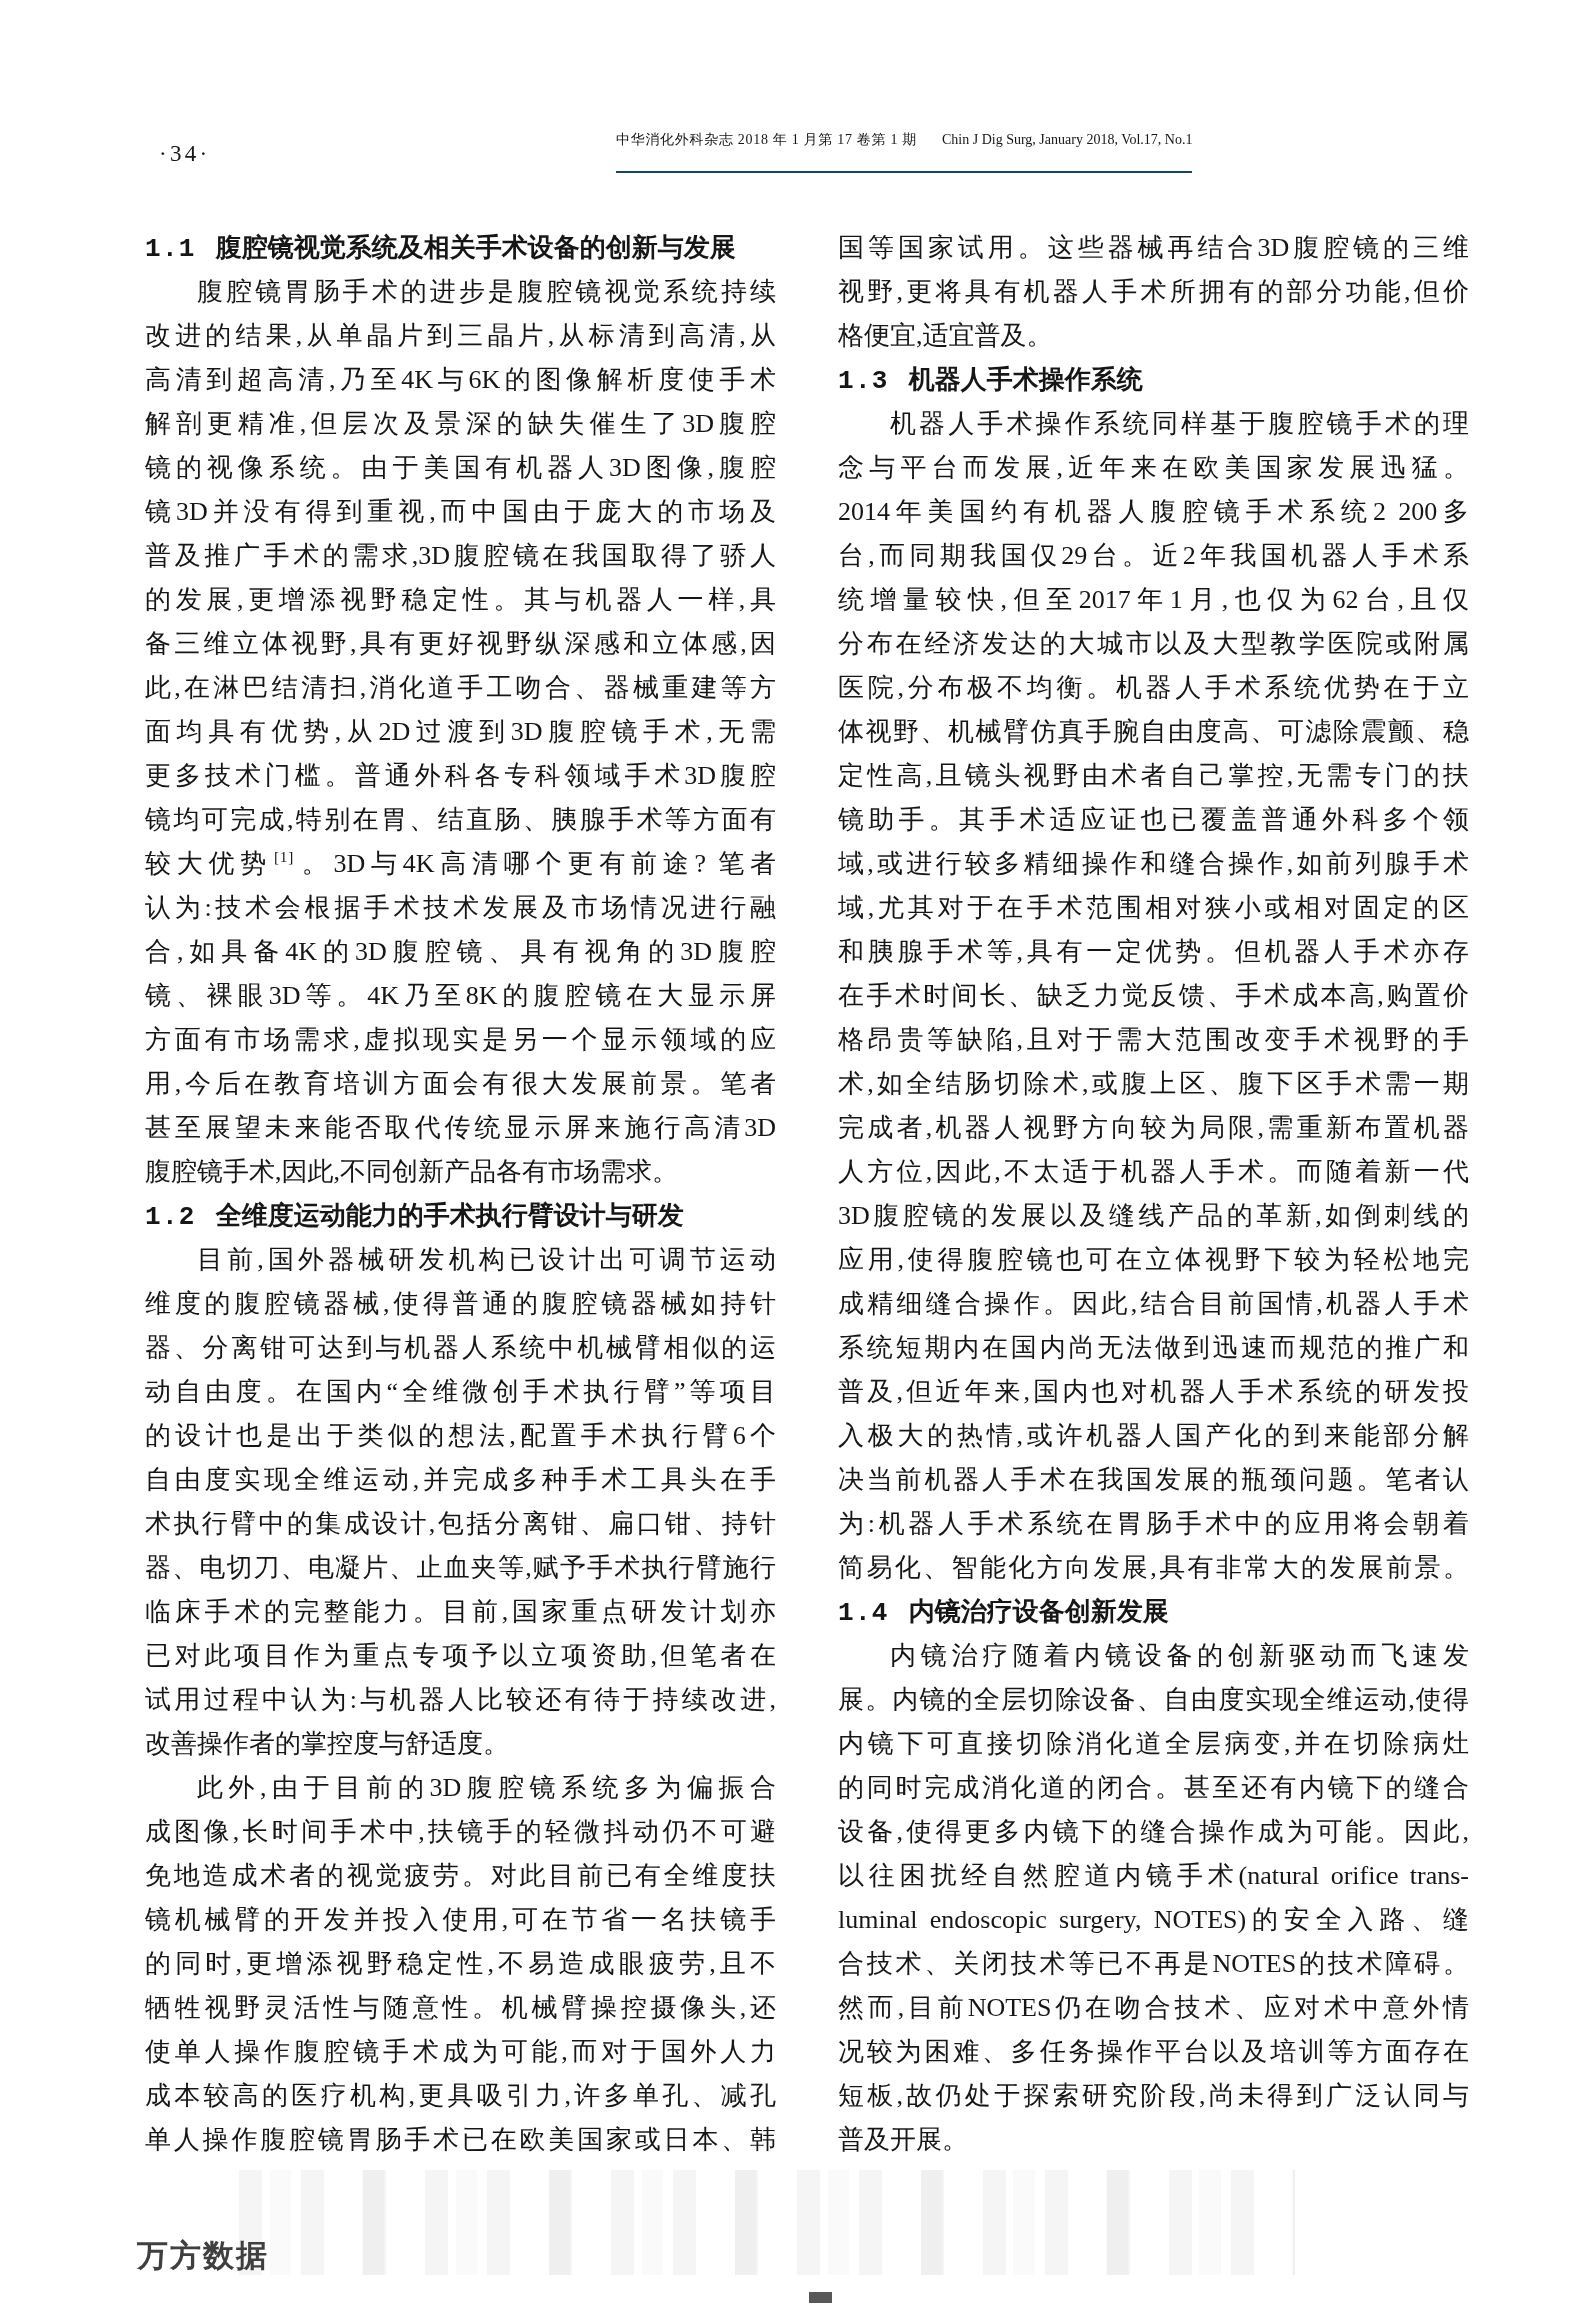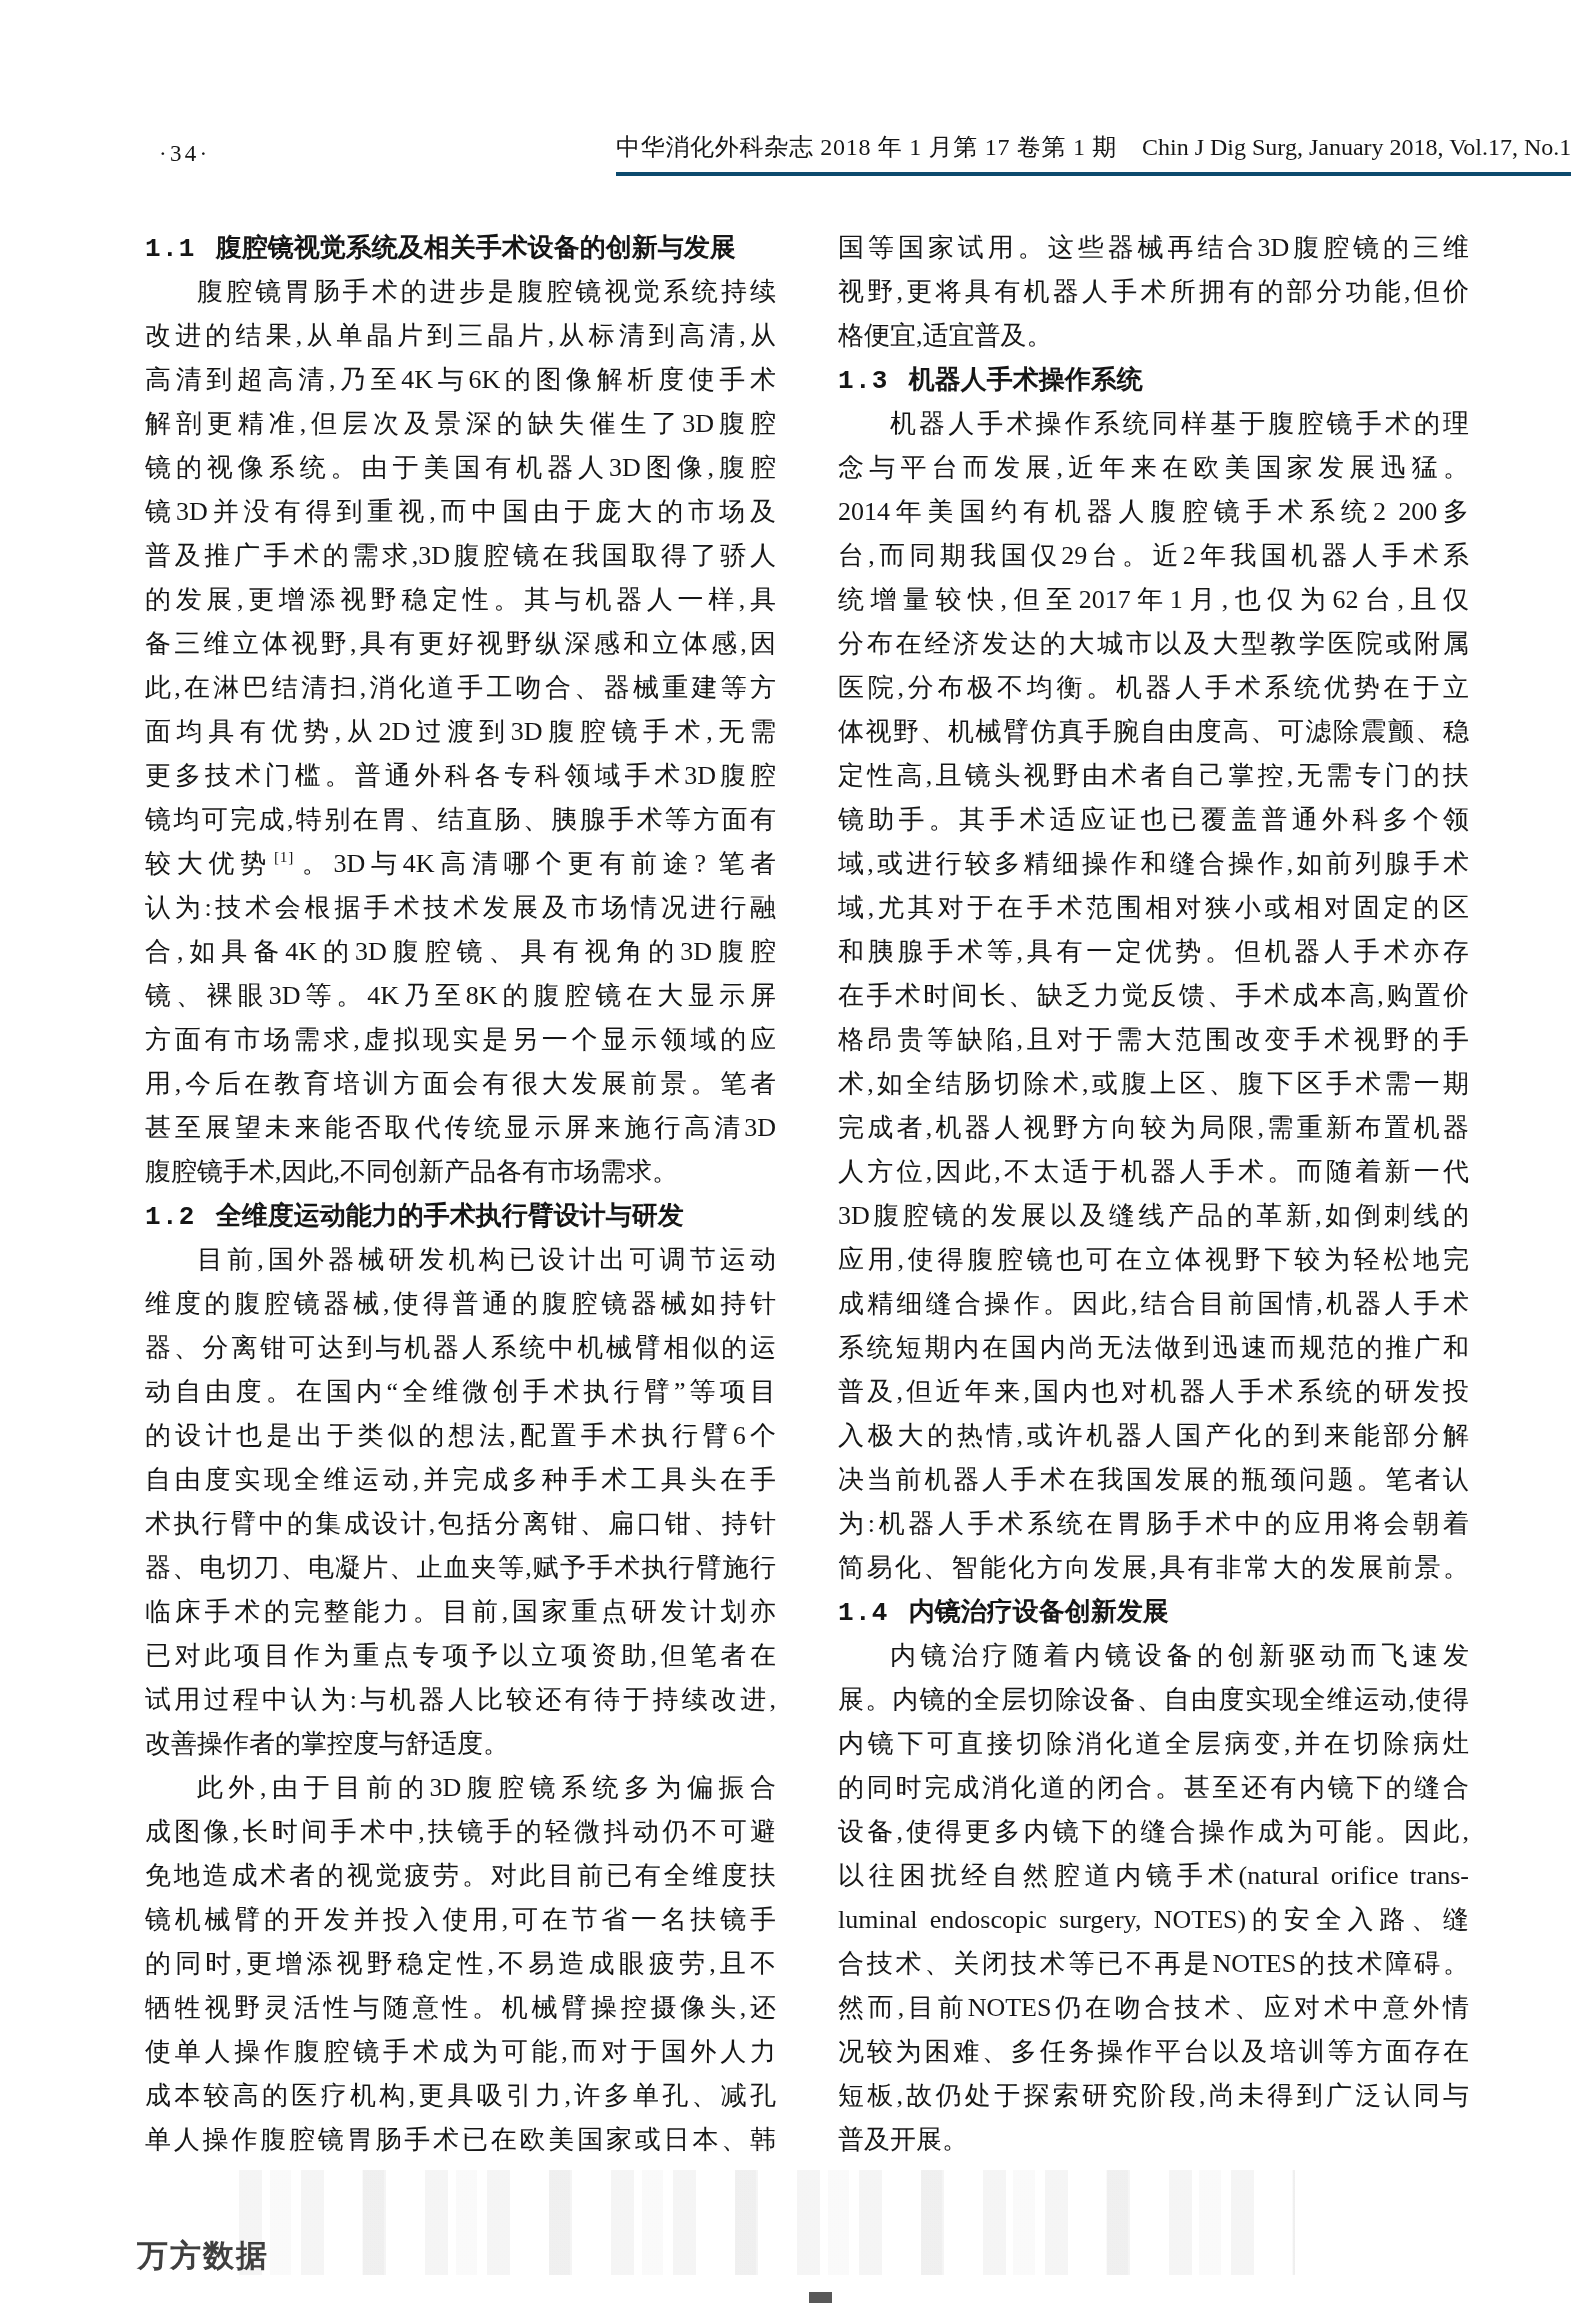--- a/index.html
+++ b/index.html
@@ -6,21 +6,21 @@
   .page{
     position:relative;width:1591px;height:2307px;background:#ffffff;overflow:hidden;
     font-family:"Liberation Serif","DejaVu Serif",serif;color:#161616;
   }
   
   .pagenum{
     position:absolute;left:159px;top:141px;font-size:23px;letter-spacing:3.3px;white-space:nowrap;
   }
   .citation{
     position:absolute;left:616px;top:131px;white-space:nowrap;
-    font-size:24px;padding-bottom:9px;border-bottom:4px solid #0c4a6e;
+    font-size:14px;padding-bottom:22px;border-bottom:2px solid #0c4a6e;
   }
   .citation .cit-cn{letter-spacing:0.7px;}
   .citation .cit-en{margin-left:25px;}
   
   .col{position:absolute;top:226px;width:631px;}
   .col-left{left:145px;}
   .col-right{left:838px;}
   .line{
     height:44px;line-height:44px;font-size:26px;overflow:hidden;
     text-align:justify;text-align-last:justify;white-space:normal;

